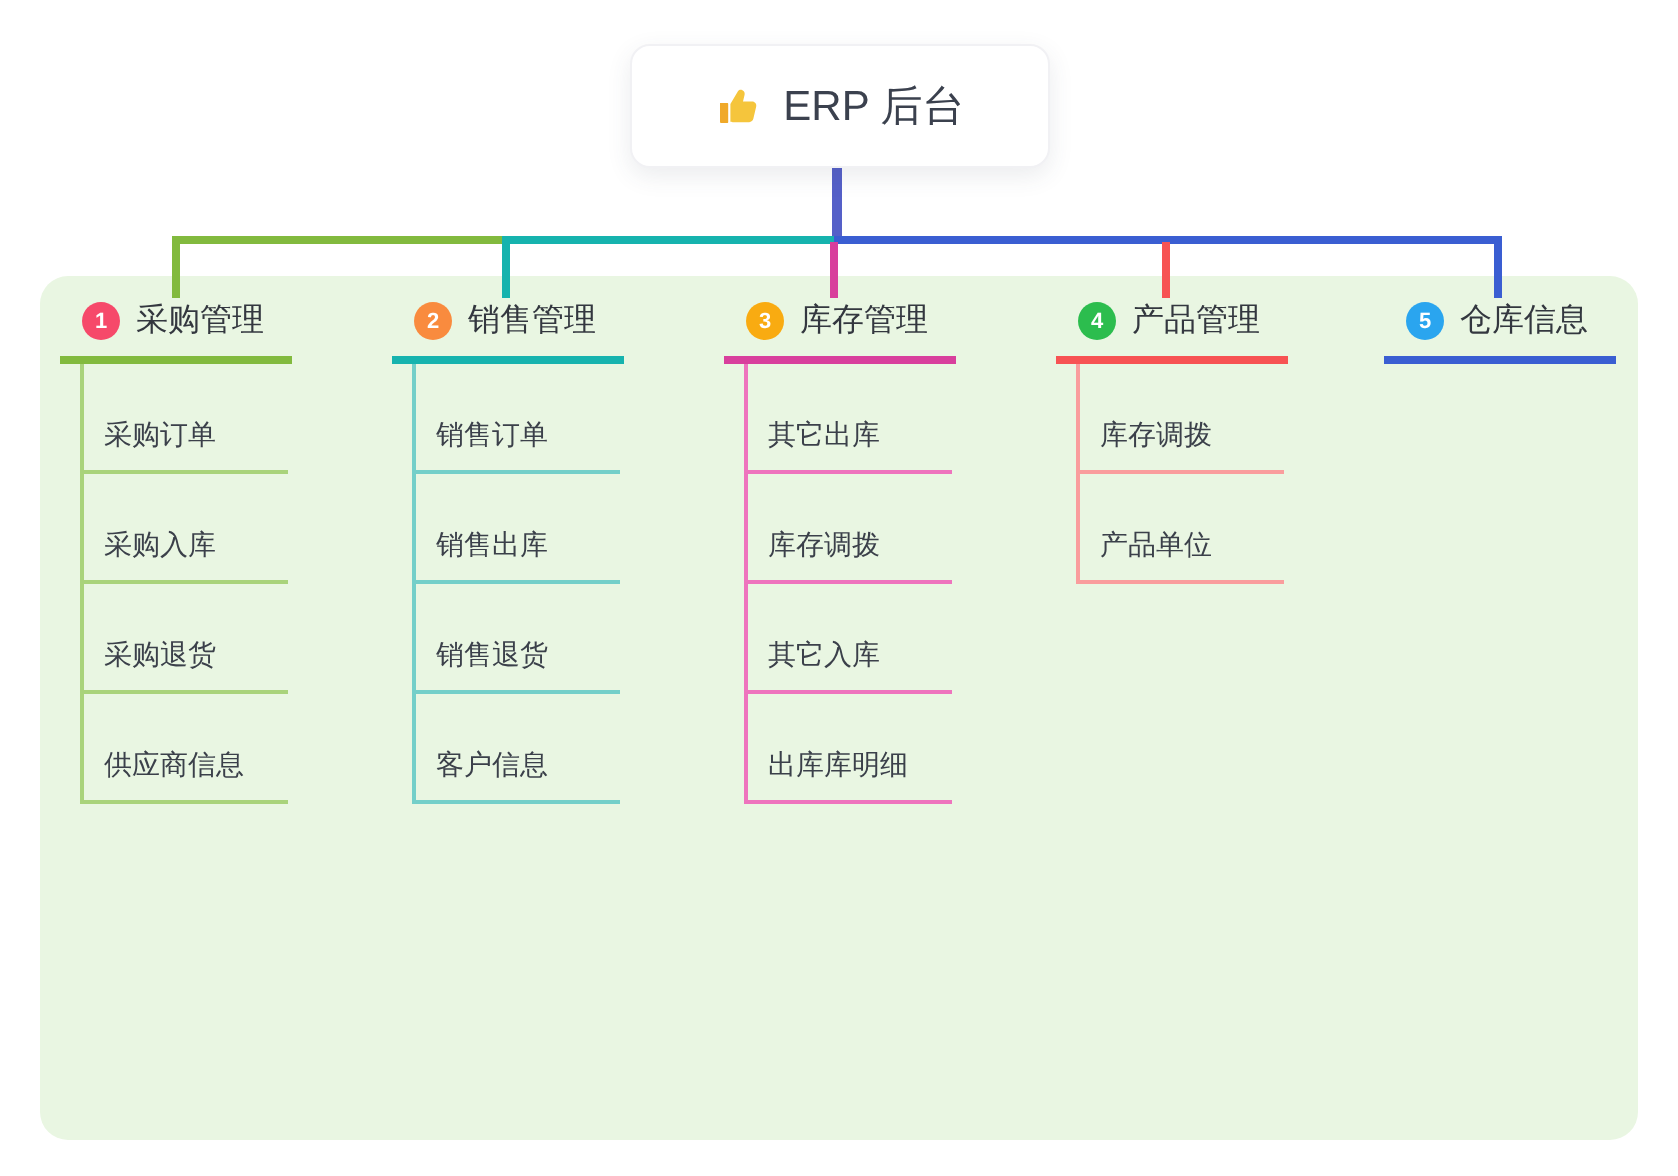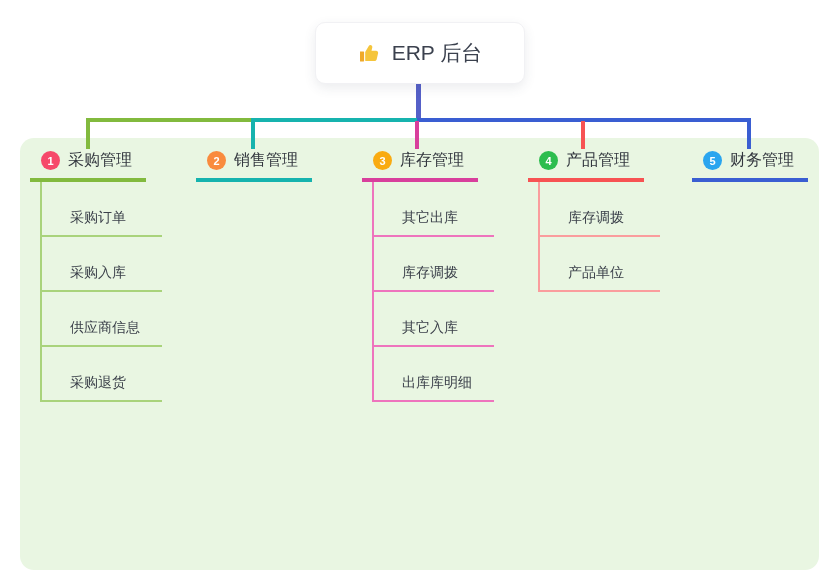--- a/index.html
+++ b/index.html
@@ -51,21 +51,21 @@
     display: flex; align-items: center; justify-content: center;
     flex: 0 0 auto;
   }
   .branch-children {
     margin-left: 10px;
     border-left: 2px solid var(--lc);
     width: fit-content;
   }
   .child {
     width: fit-content; min-width: 74px;
-    padding: 27px 18px 8px 28px;
+    padding: 27px 18px 8px 10px;
     border-bottom: 2px solid var(--lc);
     font-size: 14px; color: #3b404a;
     white-space: nowrap; cursor: default;
   }
 </style>
 </head>
 <body>
 
 <div class="canvas">
 
@@ -90,30 +90,36 @@
   </div>
 
   <div class="branch" style="left: 30px; --c: #82ba3e; --lc: #a9d37b; --bc: #f6496a;">
     <div class="branch-title">
       <span class="badge">1</span>
       <span>采购管理</span>
     </div>
     <div class="branch-children">
         <div class="child">采购订单</div>
         <div class="child">采购入库</div>
+        <div class="child">采购退货</div>
         <div class="child">供应商信息</div>
-        <div class="child">采购退货</div>
       </div>
   </div>
 
   <div class="branch" style="left: 196px; --c: #16b3ae; --lc: #74cfc9; --bc: #f98b3e;">
     <div class="branch-title">
       <span class="badge">2</span>
       <span>销售管理</span>
     </div>
+    <div class="branch-children">
+        <div class="child">销售订单</div>
+        <div class="child">销售出库</div>
+        <div class="child">销售退货</div>
+        <div class="child">客户信息</div>
+      </div>
   </div>
 
   <div class="branch" style="left: 362px; --c: #d83f9c; --lc: #ee74bd; --bc: #f9ab11;">
     <div class="branch-title">
       <span class="badge">3</span>
       <span>库存管理</span>
     </div>
     <div class="branch-children">
         <div class="child">其它出库</div>
         <div class="child">库存调拨</div>
@@ -129,17 +135,17 @@
     </div>
     <div class="branch-children">
         <div class="child">库存调拨</div>
         <div class="child">产品单位</div>
       </div>
   </div>
 
   <div class="branch" style="left: 692px; --c: #3a5ed2; --lc: #93a9dd; --bc: #2aa5ef;">
     <div class="branch-title">
       <span class="badge">5</span>
-      <span>财务管理</span>
+      <span>仓库信息</span>
     </div>
   </div>
 
 </div>
 
 </body></html>

